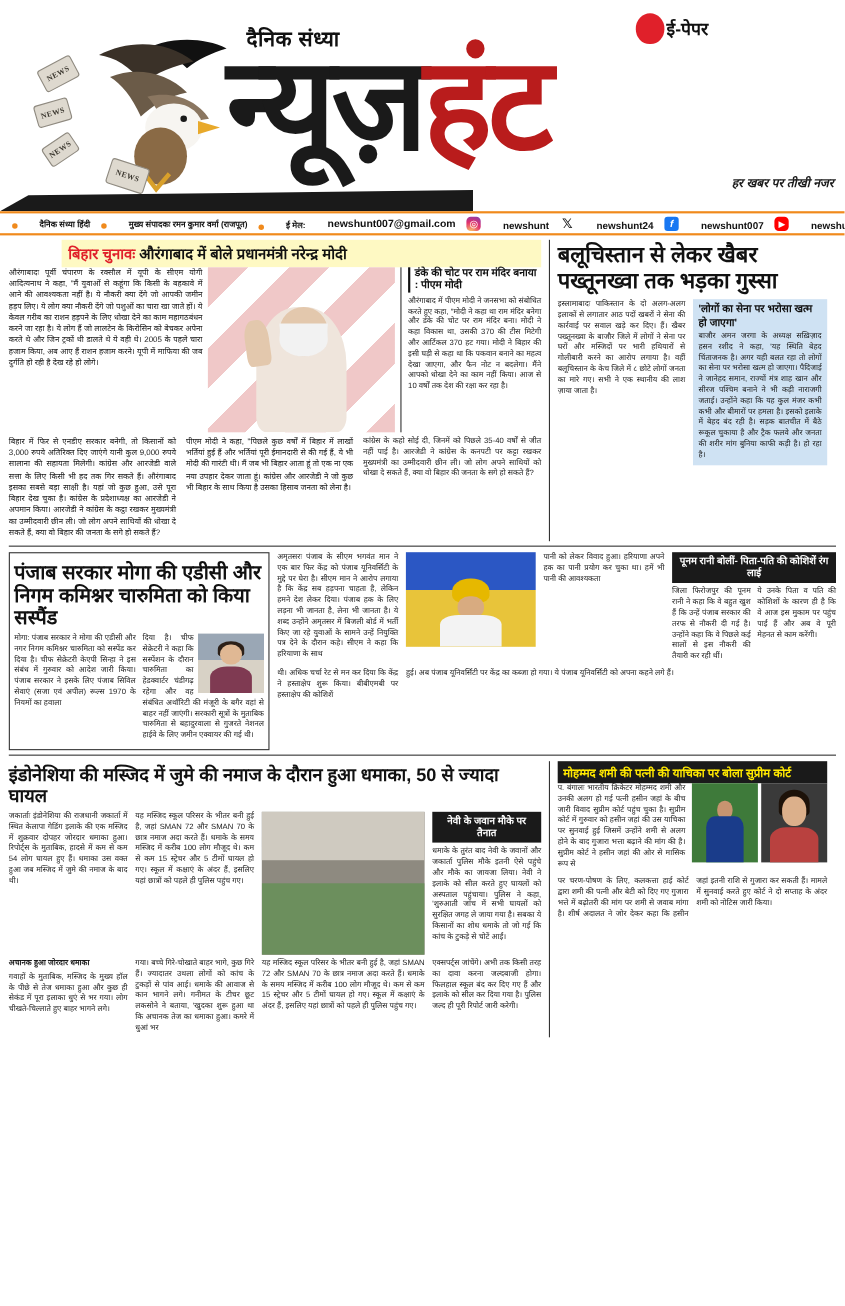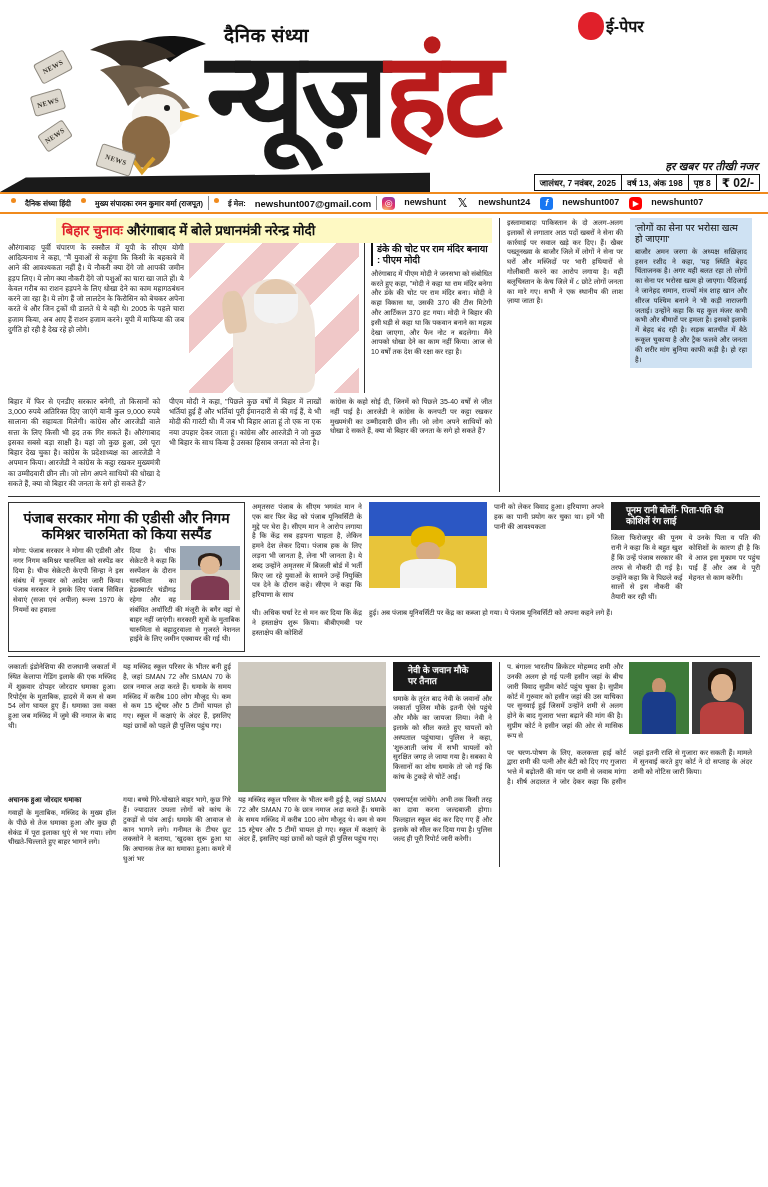--- a/index.html
+++ b/index.html
@@ -114,21 +114,21 @@
   .social-bar {
     border-top: 2px solid #f08a1c;
     border-bottom: 2px solid #f08a1c;
     height: 22px;
     display: flex; align-items: center;
     padding: 0 6px;
     gap: 0;
     font-size: 9px;
   }
   .sb-item {
-    display: flex; align-items: flex-start; gap: 9px;
+    display: flex; align-items: flex-end; gap: 20px;
     padding: 0 5px;
     color: #111; font-weight: bold;
     white-space: nowrap;
   }
   .sb-sep { width: 1px; height: 14px; background: #888; }
   .dot-o { width: 5px; height: 5px; border-radius: 50%; background: #f08a1c; flex: none; }
   .ic {
     width: 13px; height: 13px; border-radius: 3px;
     display: flex; align-items: center; justify-content: center;
     font-size: 9px; color: #fff; font-weight: bold; flex: none;
@@ -207,31 +207,31 @@
 
   .sep-line { border-top: 1px solid #333; margin: 4px 0; }
   .vrule { border-left: 1px solid #333; }
 
   .boxed { border: 1px solid #333; padding: 4px; }
 
   .blue-box {
     background: #cfe2f3;
     padding: 4px 5px;
   }
-  .blue-box .bt { font-weight: normal; font-size: 9.5px; line-height: 1.2; margin-bottom: 2px; color:#111;}
+  .blue-box .bt { font-weight: bold; font-size: 9.5px; line-height: 1.2; margin-bottom: 2px; color:#111;}
 
   .small-h {
     font-weight: bold; font-size: 9.5px; line-height: 1.2; color: #111;
     border-left: 2.5px solid #111; padding-left: 4px; margin-bottom: 3px;
   }
 
   h3.sec-h {
     font-size: 17px; line-height: 1.15; font-weight: bold; margin: 3px 0 4px 0; color: #111;
   }
-  h3.sec-h-sm { font-size: 14px; text-align: center; }
+  h3.sec-h-sm { font-size: 18px; }
   h3.wide-h { font-size: 16.5px; line-height:1.15; font-weight:bold; margin:4px 0; color:#111; }
 
   .row2 { display: flex; gap: 7px; margin-top: 5px; }
   .row3 { display: flex; gap: 7px; margin-top: 5px; }
 
   
   .ph-turban { background: linear-gradient(#2b57c4 0 40%, #e8c43a 40% 100%); }
   .ph-turban .t-head { position:absolute; left:36%; top:28%; width:28%; height:26%; background:#e6b800; border-radius:50% 50% 30% 30%; }
   .ph-turban .t-face { position:absolute; left:40%; top:46%; width:20%; height:24%; background:#d8ab80; border-radius:45%; }
   .ph-turban .t-body { position:absolute; left:26%; top:66%; width:48%; height:34%; background:#f3f3f3; border-radius:30% 30% 0 0; }
@@ -249,21 +249,21 @@
   .ph-woman2 .w-head { position:absolute; left:32%; top:16%; width:36%; height:38%; background:#dcb08b; border-radius:46%; }
   .ph-woman2 .w-hair { position:absolute; left:26%; top:8%; width:48%; height:34%; background:#1d1209; border-radius:50% 50% 18% 18%; }
   .ph-woman2 .w-body { position:absolute; left:14%; top:56%; width:72%; height:44%; background:#b9413f; border-radius:34% 34% 0 0; }
 
   .ph-mosque { background: #8e8a80; }
   .ph-mosque .mg { position:absolute; background:#6c8f5d; }
   .ph-mosque .mw { position:absolute; background:#cfcac0; }
 
   .cap-dark {
     background: #1a1a1a; color: #fff; font-weight: bold;
-    font-size: 9px; padding: 3px 15px; line-height: 1.25;
+    font-size: 9px; padding: 3px 5px; line-height: 1.25; text-align: center;
   }
 
   .mini { font-size: 7px; line-height: 1.4; text-align: justify; color:#1a1a1a; }
   .mini p { margin: 0 0 3px 0; }
   .mini .place { font-weight: bold; }
 </style>
 </head>
 <body>
 
 <div class="page">
@@ -288,26 +288,20 @@
       <div class="news-bill nb4">NEWS</div>
     </div>
 
     <div class="brand-hindi">दैनिक संध्या</div>
     <div class="brand-main"><span>न्यूज़</span><span class="red">हंट</span></div>
     <div class="epaper-dot"></div>
     <div class="epaper-label">ई-पेपर</div>
     <div class="tagline">हर खबर पर तीखी नजर</div>
 
     <div class="issue-swoosh"></div>
-    <div class="issue-bar">
-      <span>जालंधर, 7 नवंबर, 2025</span>
-      <span>वर्ष 13, अंक 198</span>
-      <span>पृष्ठ 8</span>
-      <span class="price">₹ 02/-</span>
-    </div>
   </div>
 
   <div class="social-bar">
     <div class="sb-item sb-small">
       <i class="dot-o"></i>
       <span>दैनिक संध्या हिंदी</span>
     </div>
     <div class="sb-item sb-small">
       <i class="dot-o"></i>
       <span>मुख्य संपादकः रमन कुमार वर्मा (राजपूत)</span>
@@ -373,20 +367,21 @@
           <div style="width:152px" class="body-cols">
             <p>पीएम मोदी ने कहा, "पिछले कुछ वर्षों में बिहार में लाखों भर्तियां हुई हैं और भर्तियां पूरी ईमानदारी से की गई हैं, ये भी मोदी की गारंटी थी। मैं जब भी बिहार आता हूं तो एक ना एक नया उपहार देकर जाता हूं। कांग्रेस और आरजेडी ने जो कुछ भी बिहार के साथ किया है उसका हिसाब जनता को लेना है।</p>
           </div>
           <div style="flex:1" class="mini">
             <p>कांग्रेस के कहो सोई दी, जिनमें को पिछले 35-40 वर्षों से जीत नहीं पाई है। आरजेडी ने कांग्रेस के कनपटी पर कट्टा रखकर मुख्यमंत्री का उम्मीदवारी छीन ली। जो लोग अपने साथियों को धोखा दे सकते हैं, क्या वो बिहार की जनता के सगे हो सकते हैं?</p>
           </div>
         </div>
       </div>
 
       <div class="col-right vrule" style="padding-left:7px">
+        <h2 class="sub-lead">बलूचिस्तान से लेकर खैबर पख्तूनख्वा तक भड़का गुस्सा</h2>
         <div style="display:flex; gap:7px;">
           <div style="width:116px" class="mini">
             <p>इस्लामाबादः पाकिस्तान के दो अलग-अलग इलाकों से लगातार आठ पदों खबरों ने सेना की कार्रवाई पर सवाल खड़े कर दिए। हैं। खैबर पख्तूनख्वा के बाजौर जिले में लोगों ने सेना पर घरों और मस्जिदों पर भारी हथियारों से गोलीबारी करने का आरोप लगाया है। वहीं बलूचिस्तान के केच जिले में ८ छोटे लोगों जनता का मारे गए। सभी ने एक स्थानीय की लाश ज़ाया जाता है।</p>
           </div>
           <div style="flex:1">
             <div class="blue-box">
               <div class="bt">'लोगों का सेना पर भरोसा खत्म हो जाएगा'</div>
               <div class="mini">बाजौर अमन जरगा के अध्यक्ष सख़िज़ाद हसन रशीद ने कहा, 'यह स्थिति बेहद चिंताजनक है। अगर यही बलत रहा तो लोगों का सेना पर भरोसा खत्म हो जाएगा। पैदिजाई ने जानेहद समान, राज्यों मंत्र शाह खान और सीरज पश्चिम बनाने ने भी कड़ी नाराजगी जताई। उन्होंने कहा कि यह कुल मंजर कभी कभी और बीमारों पर हमला है। इसको इलाके में बेहद बंद रही है। सड़क बातचीत में बैठे रूकूल चुकाया है और ट्रैक फलवे और जनता की शरीर मांग बुनिया काफी कड़ी है। हो रहा है।</div>
             </div>
           </div>
@@ -449,20 +444,21 @@
             <p>हुई। अब पंजाब यूनिवर्सिटी पर केंद्र का कब्जा हो गया। ये पंजाब यूनिवर्सिटी को अपना कहने लगे हैं।</p>
           </div>
         </div>
       </div>
     </div>
 
     <div class="sep-line"></div>
     <div class="row3">
 
       <div style="width:484px">
+        <h3 class="wide-h">इंडोनेशिया की मस्जिद में जुमे की नमाज के दौरान हुआ धमाका, 50 से ज्यादा घायल</h3>
         <div style="display:flex; gap:7px;">
           <div style="width:108px" class="mini">
             <p>जकार्ताः इंडोनेशिया की राजधानी जकार्ता में स्थित केलापा गेडिंग इलाके की एक मस्जिद में शुक्रवार दोपहर जोरदार धमाका हुआ। रिपोर्ट्स के मुताबिक, हादसे में कम से कम 54 लोग घायल हुए हैं। धमाका उस वक्त हुआ जब मस्जिद में जुमे की नमाज के बाद थी।</p>
           </div>
           <div style="width:108px" class="mini">
             <p>यह मस्जिद स्कूल परिसर के भीतर बनी हुई है, जहां SMAN 72 और SMAN 70 के छात्र नमाज अदा करते हैं। धमाके के समय मस्जिद में करीब 100 लोग मौजूद थे। कम से कम 15 स्ट्रेचर और 5 टीमों घायल हो गए। स्कूल में कक्षाएं के अंदर हैं, इसलिए यहां छात्रों को पहले ही पुलिस पहुंच गए।</p>
           </div>
           <div style="width:148px">
             <div class="photo ph-mosque" style="height:130px">
               <div class="mw" style="left:0; top:0; right:0; height:34%;"></div>
@@ -490,20 +486,21 @@
           <div style="width:148px" class="mini">
             <p>यह मस्जिद स्कूल परिसर के भीतर बनी हुई है, जहां SMAN 72 और SMAN 70 के छात्र नमाज अदा करते हैं। धमाके के समय मस्जिद में करीब 100 लोग मौजूद थे। कम से कम 15 स्ट्रेचर और 5 टीमों घायल हो गए। स्कूल में कक्षाएं के अंदर हैं, इसलिए यहां छात्रों को पहले ही पुलिस पहुंच गए।</p>
           </div>
           <div style="flex:1" class="mini">
             <p>एक्सपर्ट्स जांचेंगे। अभी तक किसी तरह का दावा करना जल्दबाजी होगा। फिलहाल स्कूल बंद कर दिए गए हैं और इलाके को सील कर दिया गया है। पुलिस जल्द ही पूरी रिपोर्ट जारी करेगी।</p>
           </div>
         </div>
       </div>
 
       <div class="col-right vrule" style="padding-left:7px">
+        <div class="kicker-black">मोहम्मद शमी की पत्नी की याचिका पर बोला सुप्रीम कोर्ट</div>
         <div style="display:flex; gap:6px;">
           <div style="width:116px" class="mini">
             <p>प. बंगालः भारतीय क्रिकेटर मोहम्मद शमी और उनकी अलग हो गई पत्नी हसीन जहां के बीच जारी विवाद सुप्रीम कोर्ट पहुंच चुका है। सुप्रीम कोर्ट में गुरुवार को हसीन जहां की उस याचिका पर सुनवाई हुई जिसमें उन्होंने शमी से अलग होने के बाद गुजारा भत्ता बढ़ाने की मांग की है। सुप्रीम कोर्ट ने हसीन जहां की ओर से मासिक रूप से</p>
           </div>
           <div style="flex:1">
             <div style="display:flex; gap:3px;">
               <div class="photo ph-cricket" style="height:72px; flex:1;">
                 <div class="c-head"></div>
                 <div class="c-jersey"></div>
               </div>

